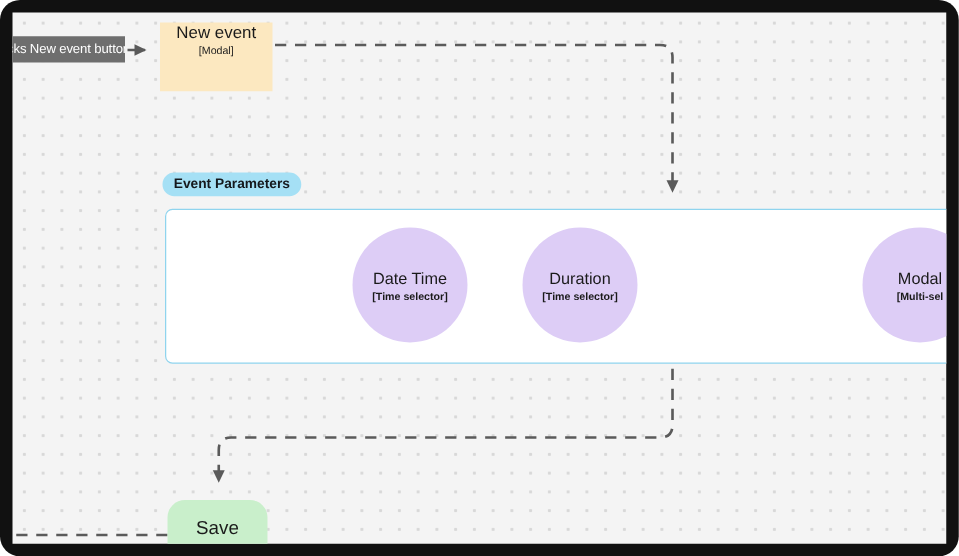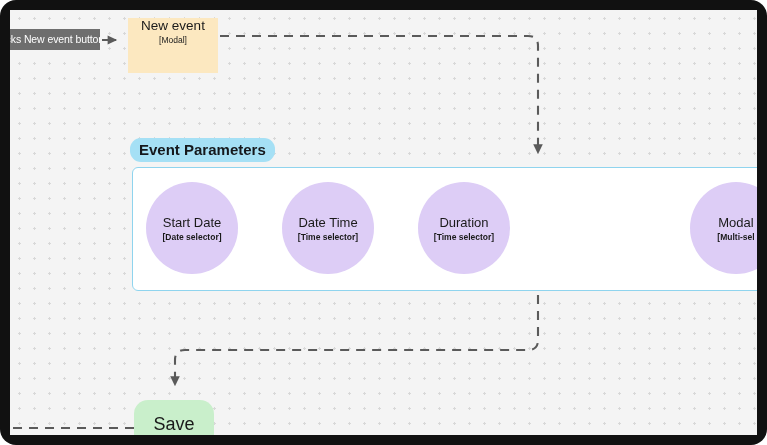--- a/index.html
+++ b/index.html
@@ -103,21 +103,21 @@
     border-radius: 6px;
     box-sizing: border-box;
   }
   #group-params-label {
     position: absolute;
     left: 120px;
     top: 128px;
     background: #a5e0f5;
     border-radius: 11px;
     padding: 3px 9px 4px 9px;
-    font-size: 15px;
+    font-size: 11px;
     font-weight: bold;
     color: #15181c;
     white-space: nowrap;
   }
 
   
   .param-node {
     position: absolute;
     top: 172px;
     width: 92px;
@@ -154,21 +154,21 @@
     border-radius: 14px;
     display: flex;
     flex-direction: column;
     align-items: center;
     justify-content: flex-start;
     padding-top: 14px;
     box-sizing: border-box;
     text-align: center;
   }
   #node-save .n-title {
-    font-size: 18px;
+    font-size: 15px;
     color: #1a1a1a;
   }
 </style>
 </head>
 <body>
 
 <div id="canvas-frame">
   <div id="canvas-surface">
 
     <svg id="edges" viewBox="0 0 747 425" width="747" height="425">
@@ -214,24 +214,20 @@
     <div id="trigger-label">clicks New event button</div>
 
     <div id="node-new-event">
       <div class="n-title">New event</div>
       <div class="n-sub">[Modal]</div>
     </div>
 
     <div id="group-params"></div>
     <div id="group-params-label">Event Parameters</div>
 
-    <div class="param-node" style="left:136px;">
-      <div class="p-title">Start Date</div>
-      <div class="p-sub">[Date selector]</div>
-    </div>
 
     <div class="param-node" style="left:272px;">
       <div class="p-title">Date Time</div>
       <div class="p-sub">[Time selector]</div>
     </div>
 
     <div class="param-node" style="left:408px;">
       <div class="p-title">Duration</div>
       <div class="p-sub">[Time selector]</div>
     </div>

